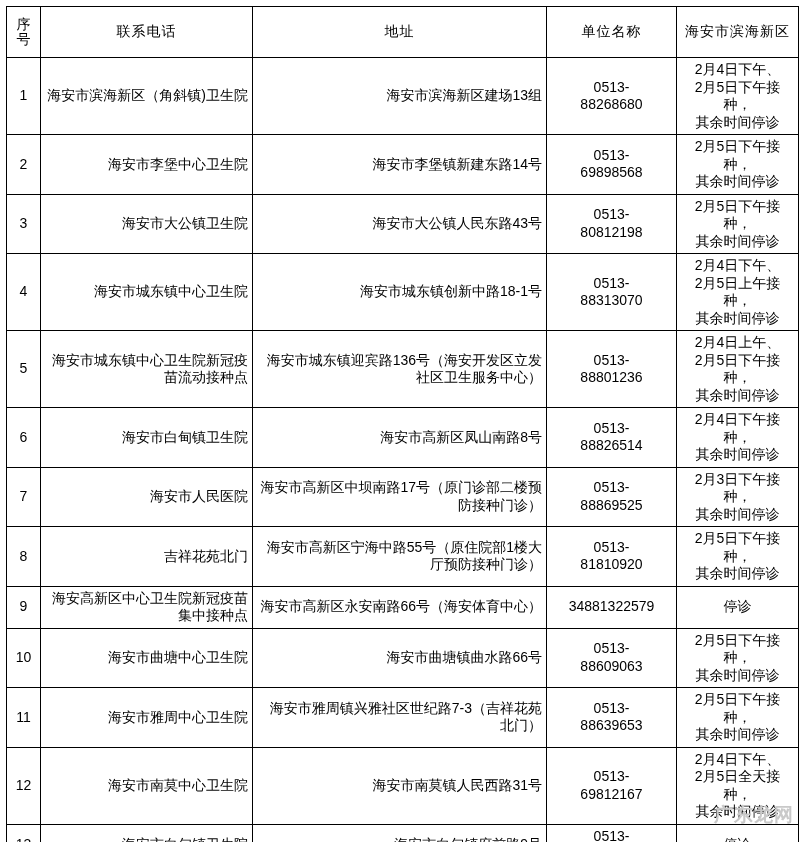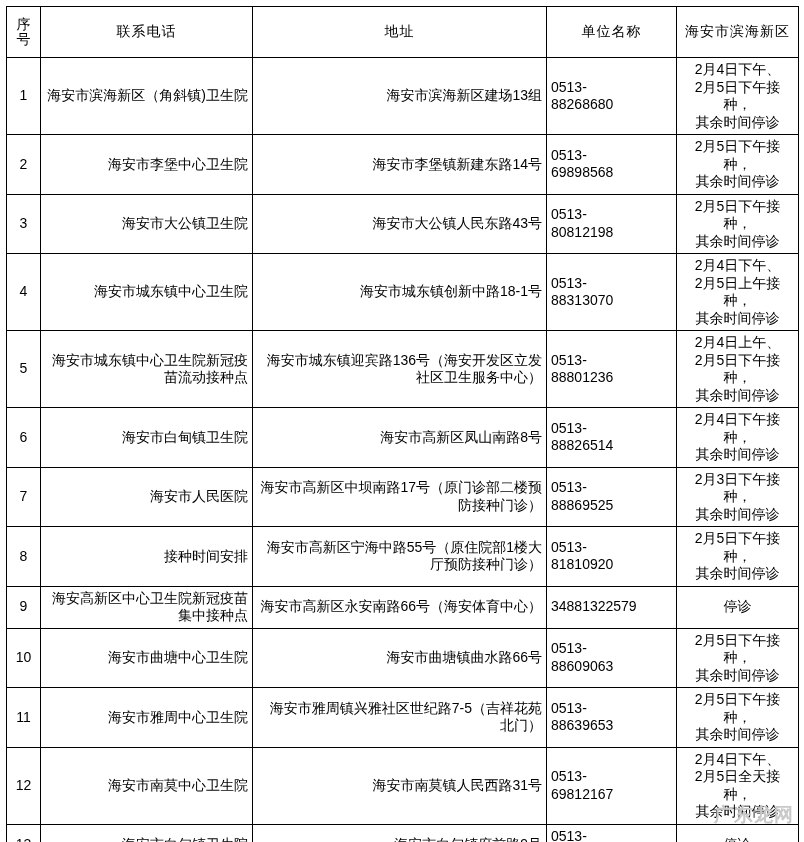--- a/index.html
+++ b/index.html
@@ -61,21 +61,21 @@
     text-align: right;
     padding-left: 8px;
     font-size: 15px;
   }
   td.cell-addr {
     text-align: right;
     padding-left: 8px;
     font-size: 15px;
   }
   td.cell-tel {
-    text-align: left;
+    text-align: center;
     font-size: 14px;
     white-space: pre-line;
   }
   td.cell-time {
     text-align: center;
     font-size: 13px;
     white-space: pre-line;
     line-height: 1.3;
   }
   .watermark {
@@ -173,21 +173,21 @@
         <td class="cell-idx">7</td>
         <td class="cell-name">海安市人民医院</td>
         <td class="cell-addr">海安市高新区中坝南路17号（原门诊部二楼预防接种门诊）</td>
         <td class="cell-tel">0513-
 88869525</td>
         <td class="cell-time">2月3日下午接种，
 其余时间停诊</td>
       </tr>
       <tr>
         <td class="cell-idx">8</td>
-        <td class="cell-name">接种时间安排</td>
+        <td class="cell-name">吉祥花苑北门</td>
         <td class="cell-addr">海安市高新区宁海中路55号（原住院部1楼大厅预防接种门诊）</td>
         <td class="cell-tel">0513-
 81810920</td>
         <td class="cell-time">2月5日下午接种，
 其余时间停诊</td>
       </tr>
       <tr>
         <td class="cell-idx">9</td>
         <td class="cell-name">海安高新区中心卫生院新冠疫苗集中接种点</td>
         <td class="cell-addr">海安市高新区永安南路66号（海安体育中心）</td>
@@ -199,21 +199,21 @@
         <td class="cell-name">海安市曲塘中心卫生院</td>
         <td class="cell-addr">海安市曲塘镇曲水路66号</td>
         <td class="cell-tel">0513-
 88609063</td>
         <td class="cell-time">2月5日下午接种，
 其余时间停诊</td>
       </tr>
       <tr>
         <td class="cell-idx">11</td>
         <td class="cell-name">海安市雅周中心卫生院</td>
-        <td class="cell-addr">海安市雅周镇兴雅社区世纪路7-5（吉祥花苑北门）</td>
+        <td class="cell-addr">海安市雅周镇兴雅社区世纪路7-3（吉祥花苑北门）</td>
         <td class="cell-tel">0513-
 88639653</td>
         <td class="cell-time">2月5日下午接种，
 其余时间停诊</td>
       </tr>
       <tr>
         <td class="cell-idx">12</td>
         <td class="cell-name">海安市南莫中心卫生院</td>
         <td class="cell-addr">海安市南莫镇人民西路31号</td>
         <td class="cell-tel">0513-

